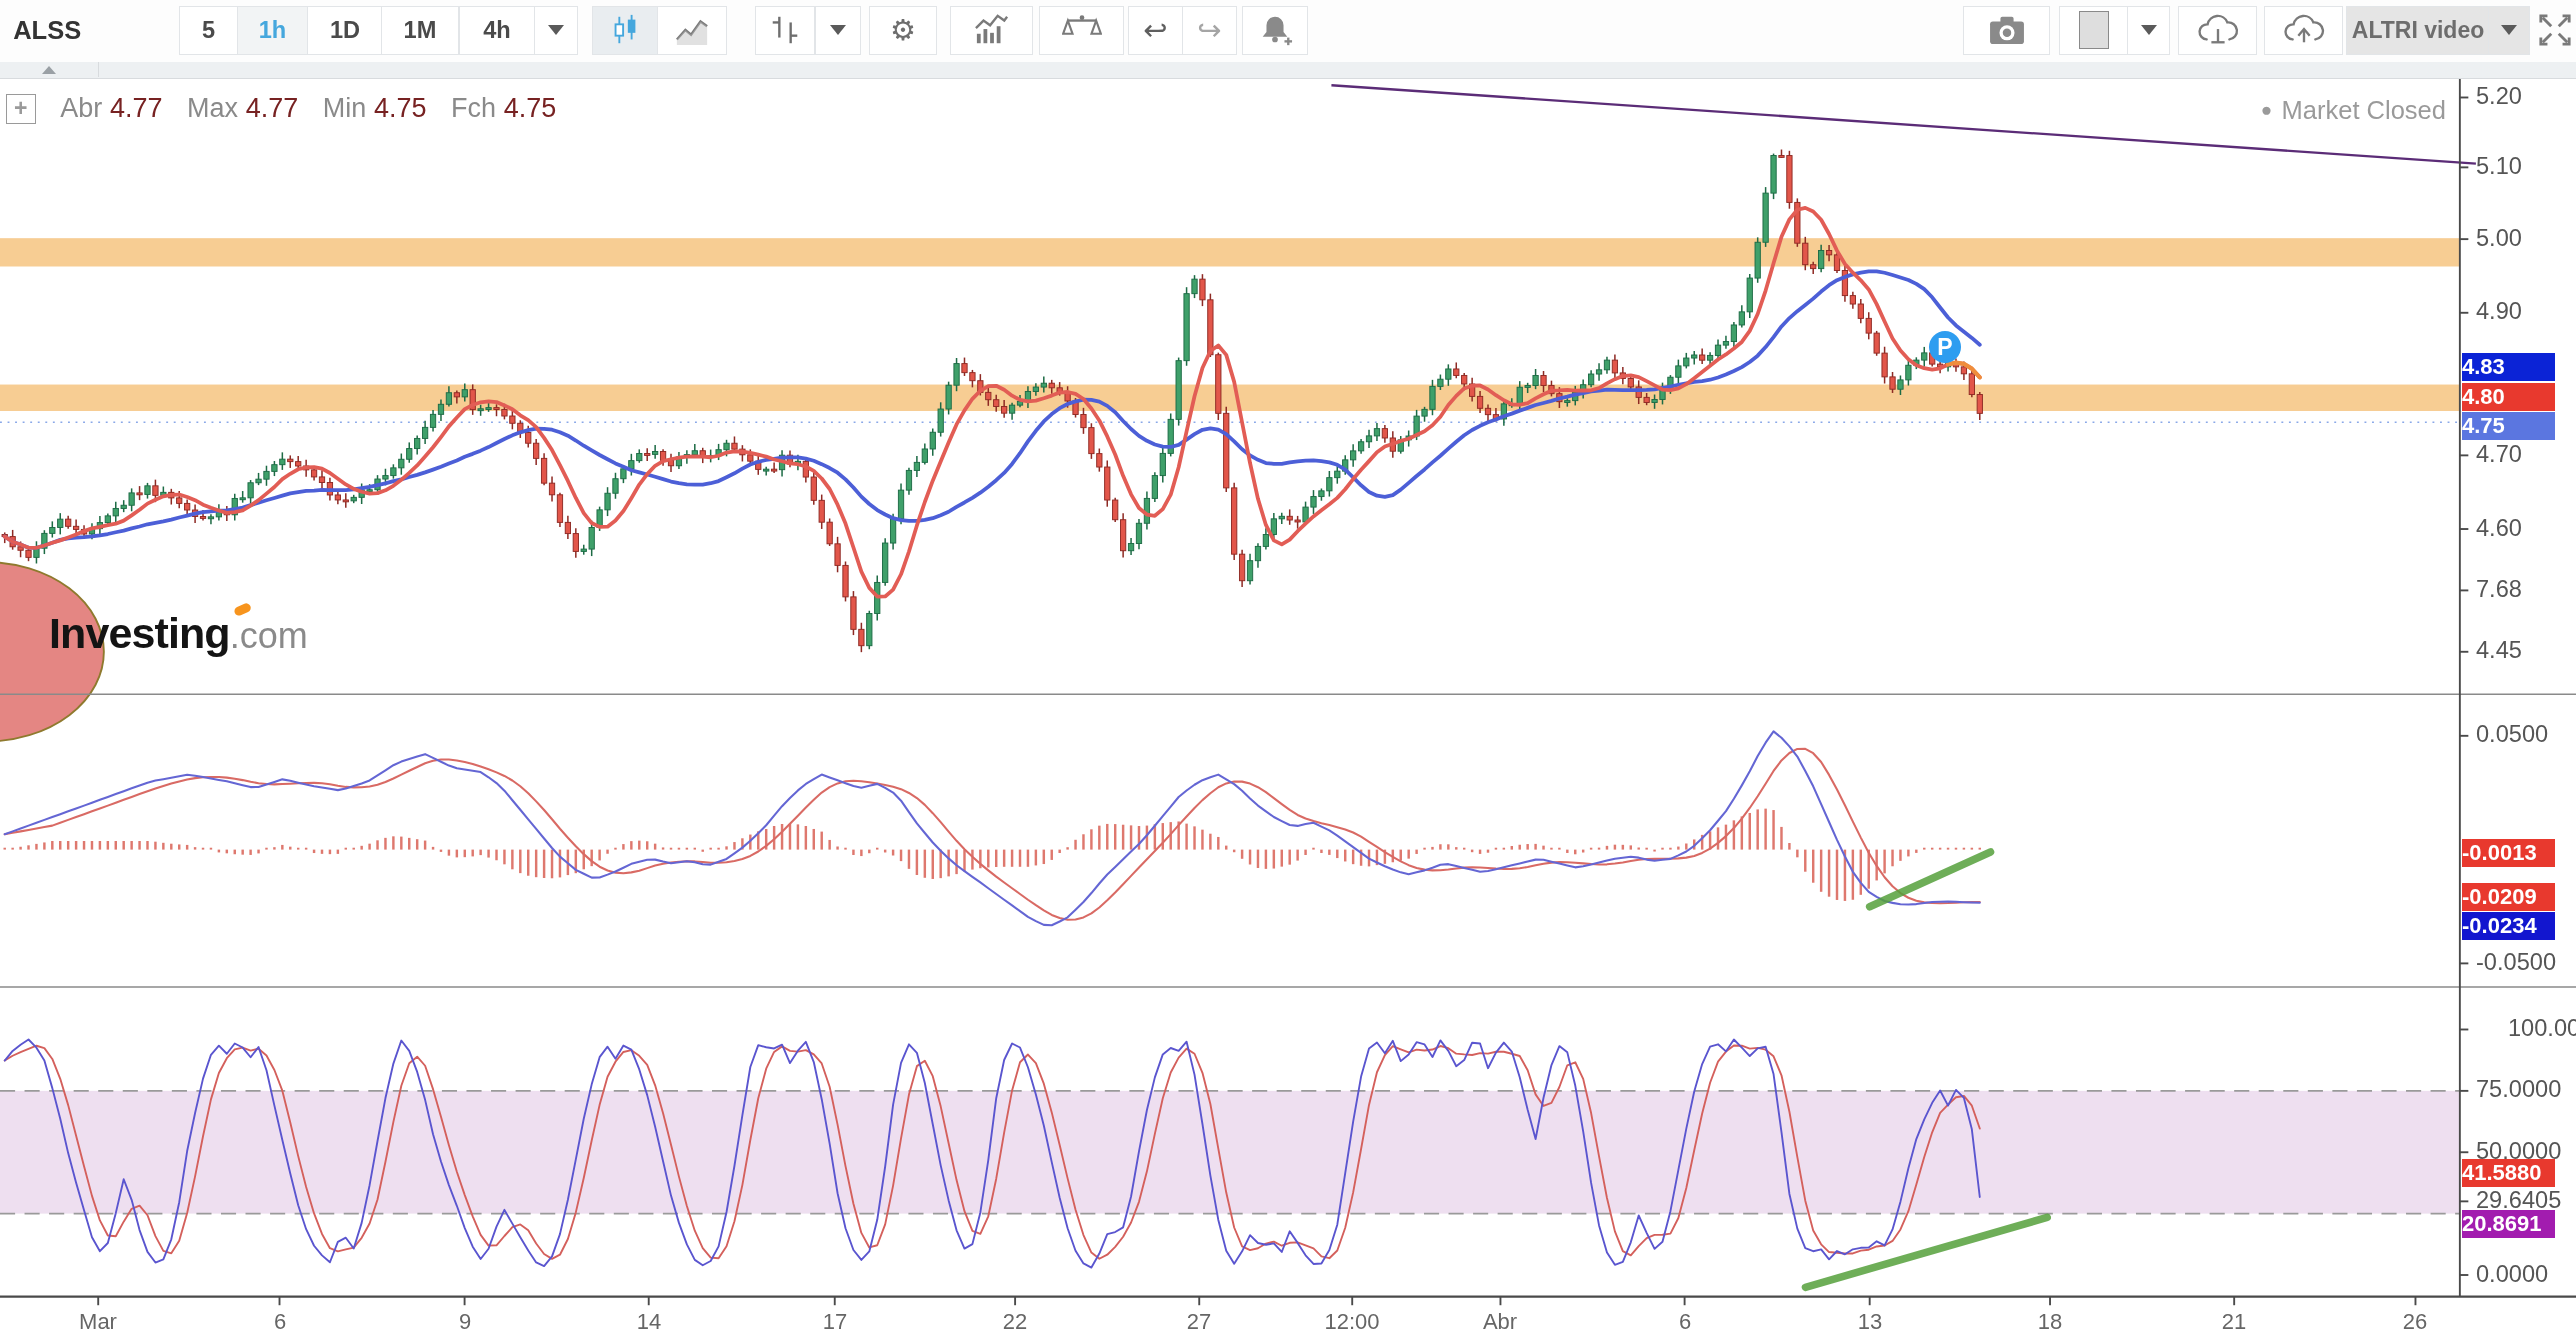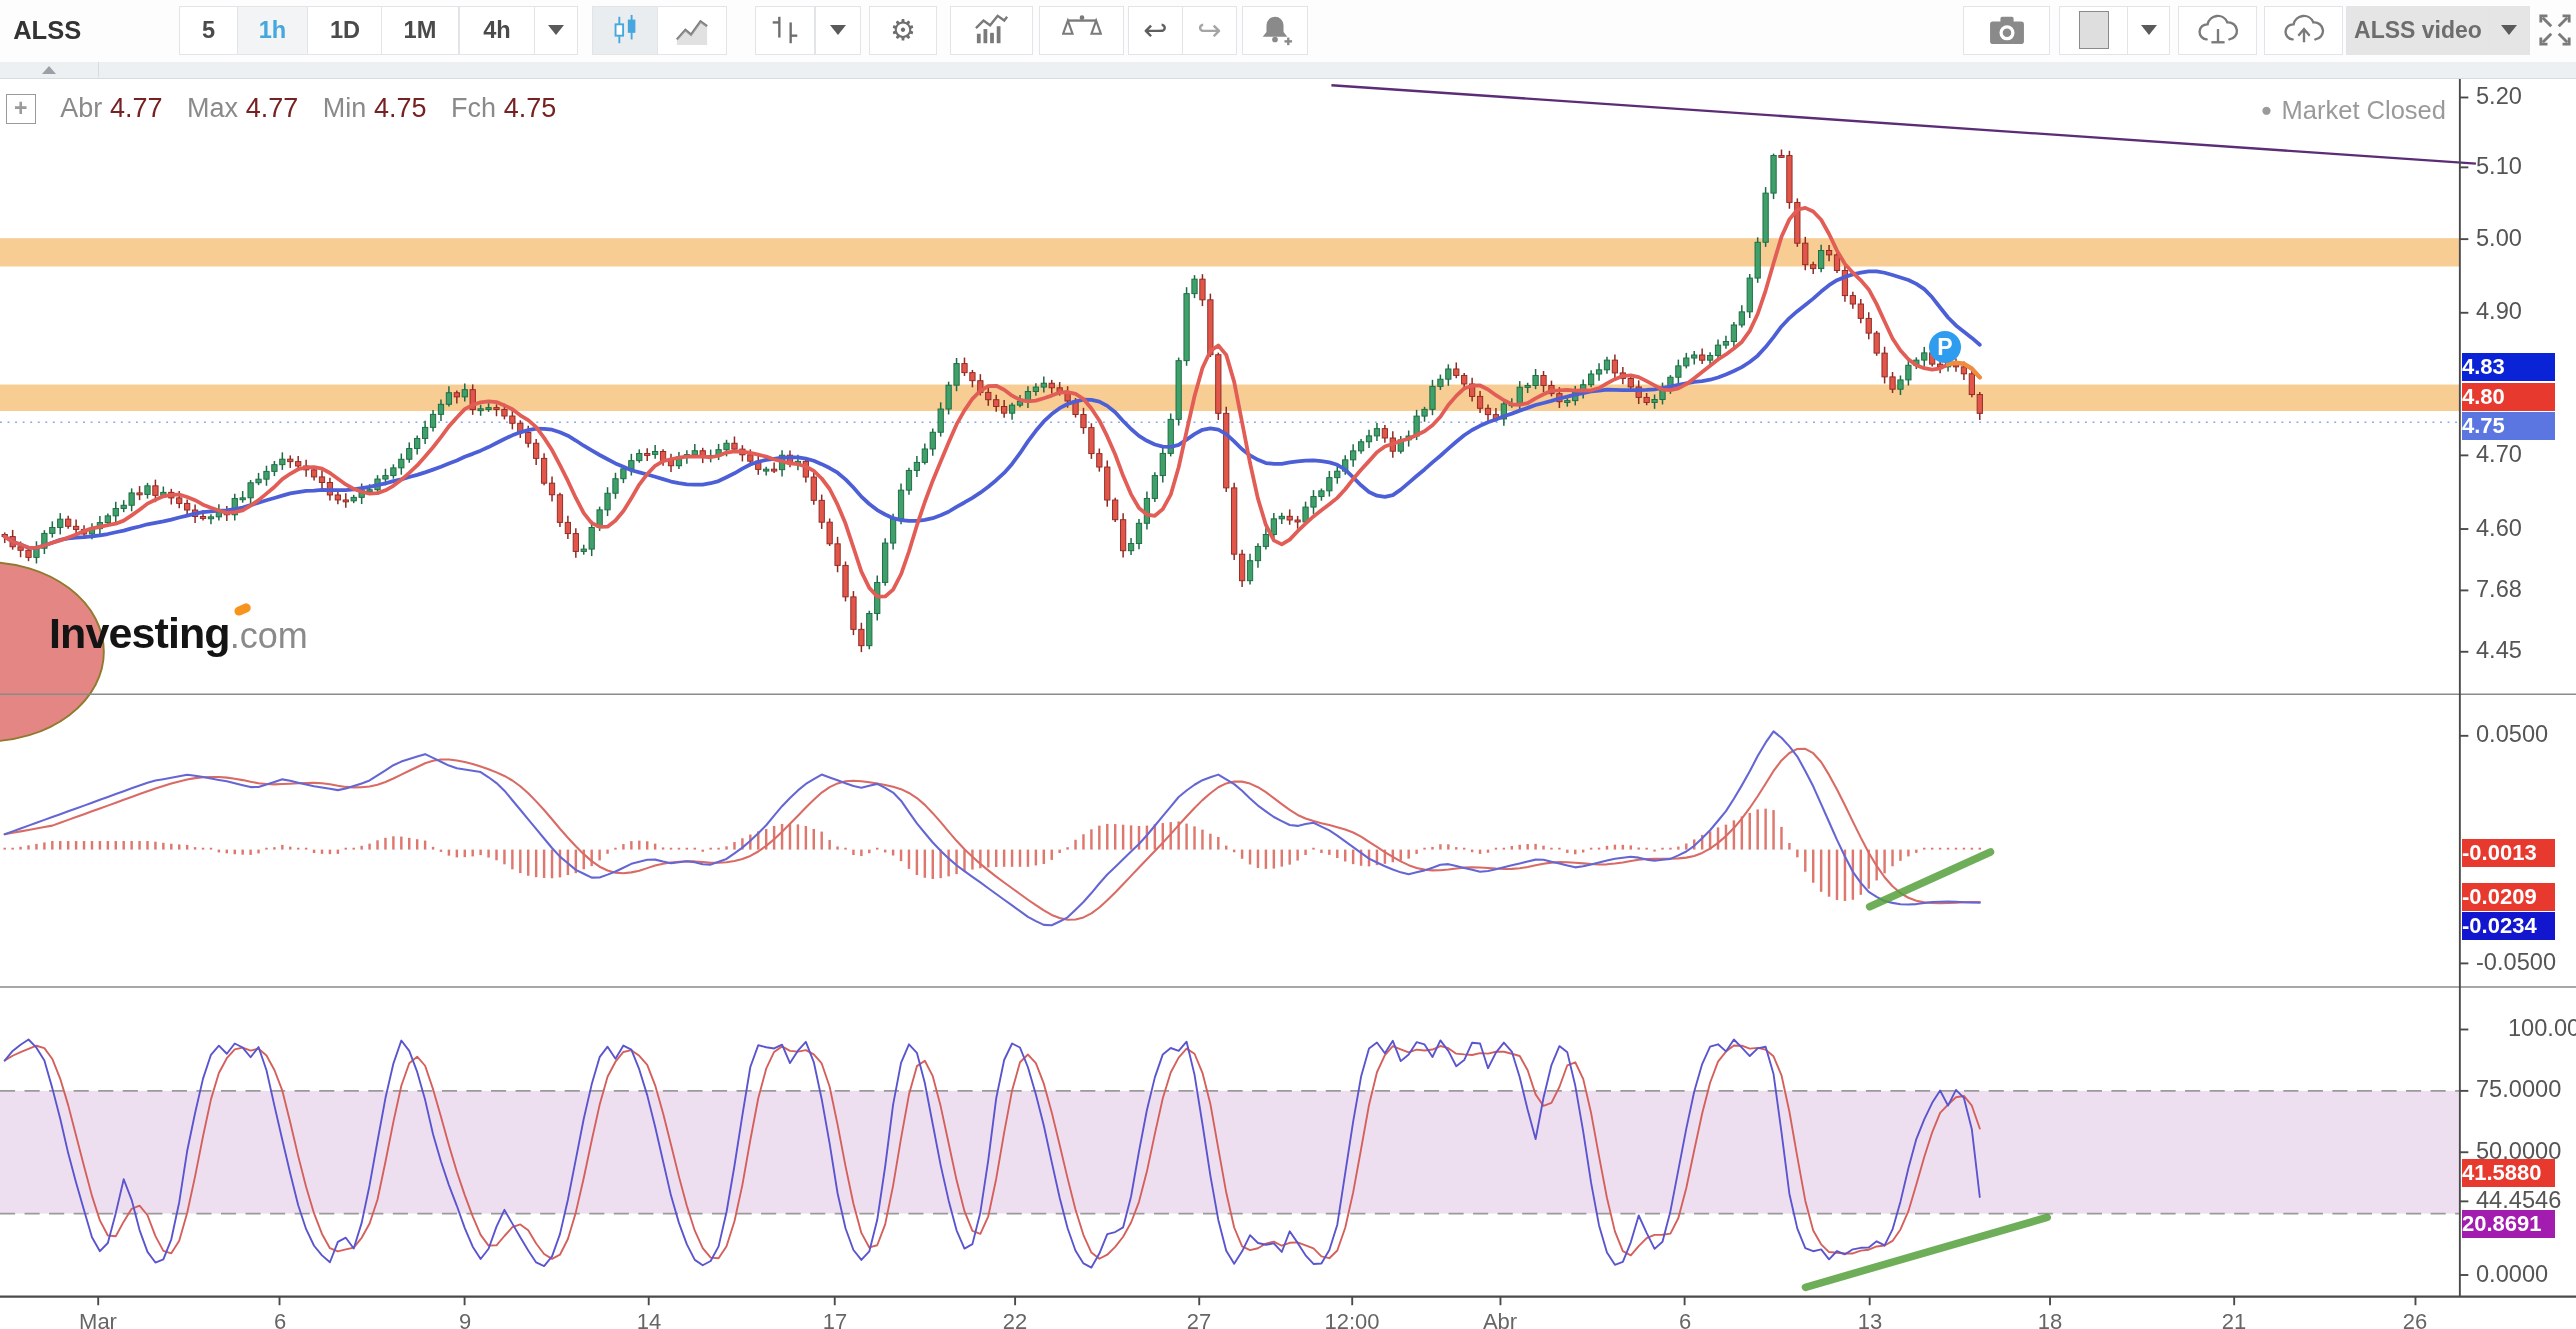--- a/index.html
+++ b/index.html
@@ -943,21 +943,21 @@
         <line x1="15" y1="31" x2="29" y2="31" stroke="#7a7a7a" stroke-width="2.5"></line>
       </svg>
     </div>
     <div class="cell" style="left:2264px;width:79px;">
       <svg width="42" height="34" viewBox="0 0 44 36">
         <path d="M10 28 a8 8 0 0 1 1 -16 a11 11 0 0 1 21 -2 a7 7 0 0 1 2 18" fill="none" stroke="#7a7a7a" stroke-width="2.5" stroke-linecap="round"></path>
         <polyline points="16,24 22,17 28,24" fill="none" stroke="#7a7a7a" stroke-width="2.5"></polyline>
         <line x1="22" y1="18" x2="22" y2="31" stroke="#7a7a7a" stroke-width="2.5"></line>
       </svg>
     </div>
-    <div class="cell gray" style="left:2346px;width:144px;font-size:23px;">ALSS video</div>
+    <div class="cell gray" style="left:2346px;width:144px;font-size:23px;">ALTRI video</div>
     <div class="cell gray" style="left:2488px;width:42px;">
         <span class="caret"></span>
       </div>
     <div class="cell flat" style="left:2534px;width:42px;">
       <svg width="34" height="34" viewBox="0 0 36 36">
         <polyline points="10,3 3,3 3,10" fill="none" stroke="#7a7a7a" stroke-width="3"></polyline>
         <polyline points="26,3 33,3 33,10" fill="none" stroke="#7a7a7a" stroke-width="3"></polyline>
         <polyline points="3,26 3,33 10,33" fill="none" stroke="#7a7a7a" stroke-width="3"></polyline>
         <polyline points="33,26 33,33 26,33" fill="none" stroke="#7a7a7a" stroke-width="3"></polyline>
         <line x1="5" y1="5" x2="14" y2="14" stroke="#7a7a7a" stroke-width="3"></line>
@@ -1004,21 +1004,21 @@
       <div class="ticklabel" style="top: 298px;">4.90</div>
       <div class="ticklabel" style="top: 441px;">4.70</div>
       <div class="ticklabel" style="top: 515px;">4.60</div>
       <div class="ticklabel" style="top: 576px;">7.68</div>
       <div class="ticklabel" style="top: 637px;">4.45</div>
       <div class="ticklabel" style="top: 721px;">0.0500</div>
       <div class="ticklabel" style="top: 949px;">-0.0500</div>
       <div class="ticklabel" style="top: 1015px; margin-left: 32px;">100.0000</div>
       <div class="ticklabel" style="top: 1076px;">75.0000</div>
       <div class="ticklabel" style="top: 1138px;">50.0000</div>
-      <div class="ticklabel" style="top: 1187px;">44.4546</div>
+      <div class="ticklabel" style="top: 1187px;">29.6405</div>
       <div class="ticklabel" style="top: 1261px;">0.0000</div>
       <div class="badge" style="top: 353px; background: rgb(11, 35, 214);">4.83</div>
       <div class="badge" style="top: 383px; background: rgb(232, 57, 46);">4.80</div>
       <div class="badge" style="top: 412px; background: rgb(91, 118, 224);">4.75</div>
       <div class="badge" style="top: 839px; background: rgb(232, 57, 46);">-0.0013</div>
       <div class="badge" style="top: 883px; background: rgb(232, 57, 46);">-0.0209</div>
       <div class="badge" style="top: 912px; background: rgb(18, 22, 207);">-0.0234</div>
       <div class="badge" style="top: 1159px; background: rgb(232, 57, 46);">41.5880</div>
       <div class="badge" style="top: 1210px; background: #a21caf;">20.8691</div>
       <div class="xlabel" style="left: 98px; top: 1309px;">Mar</div>

